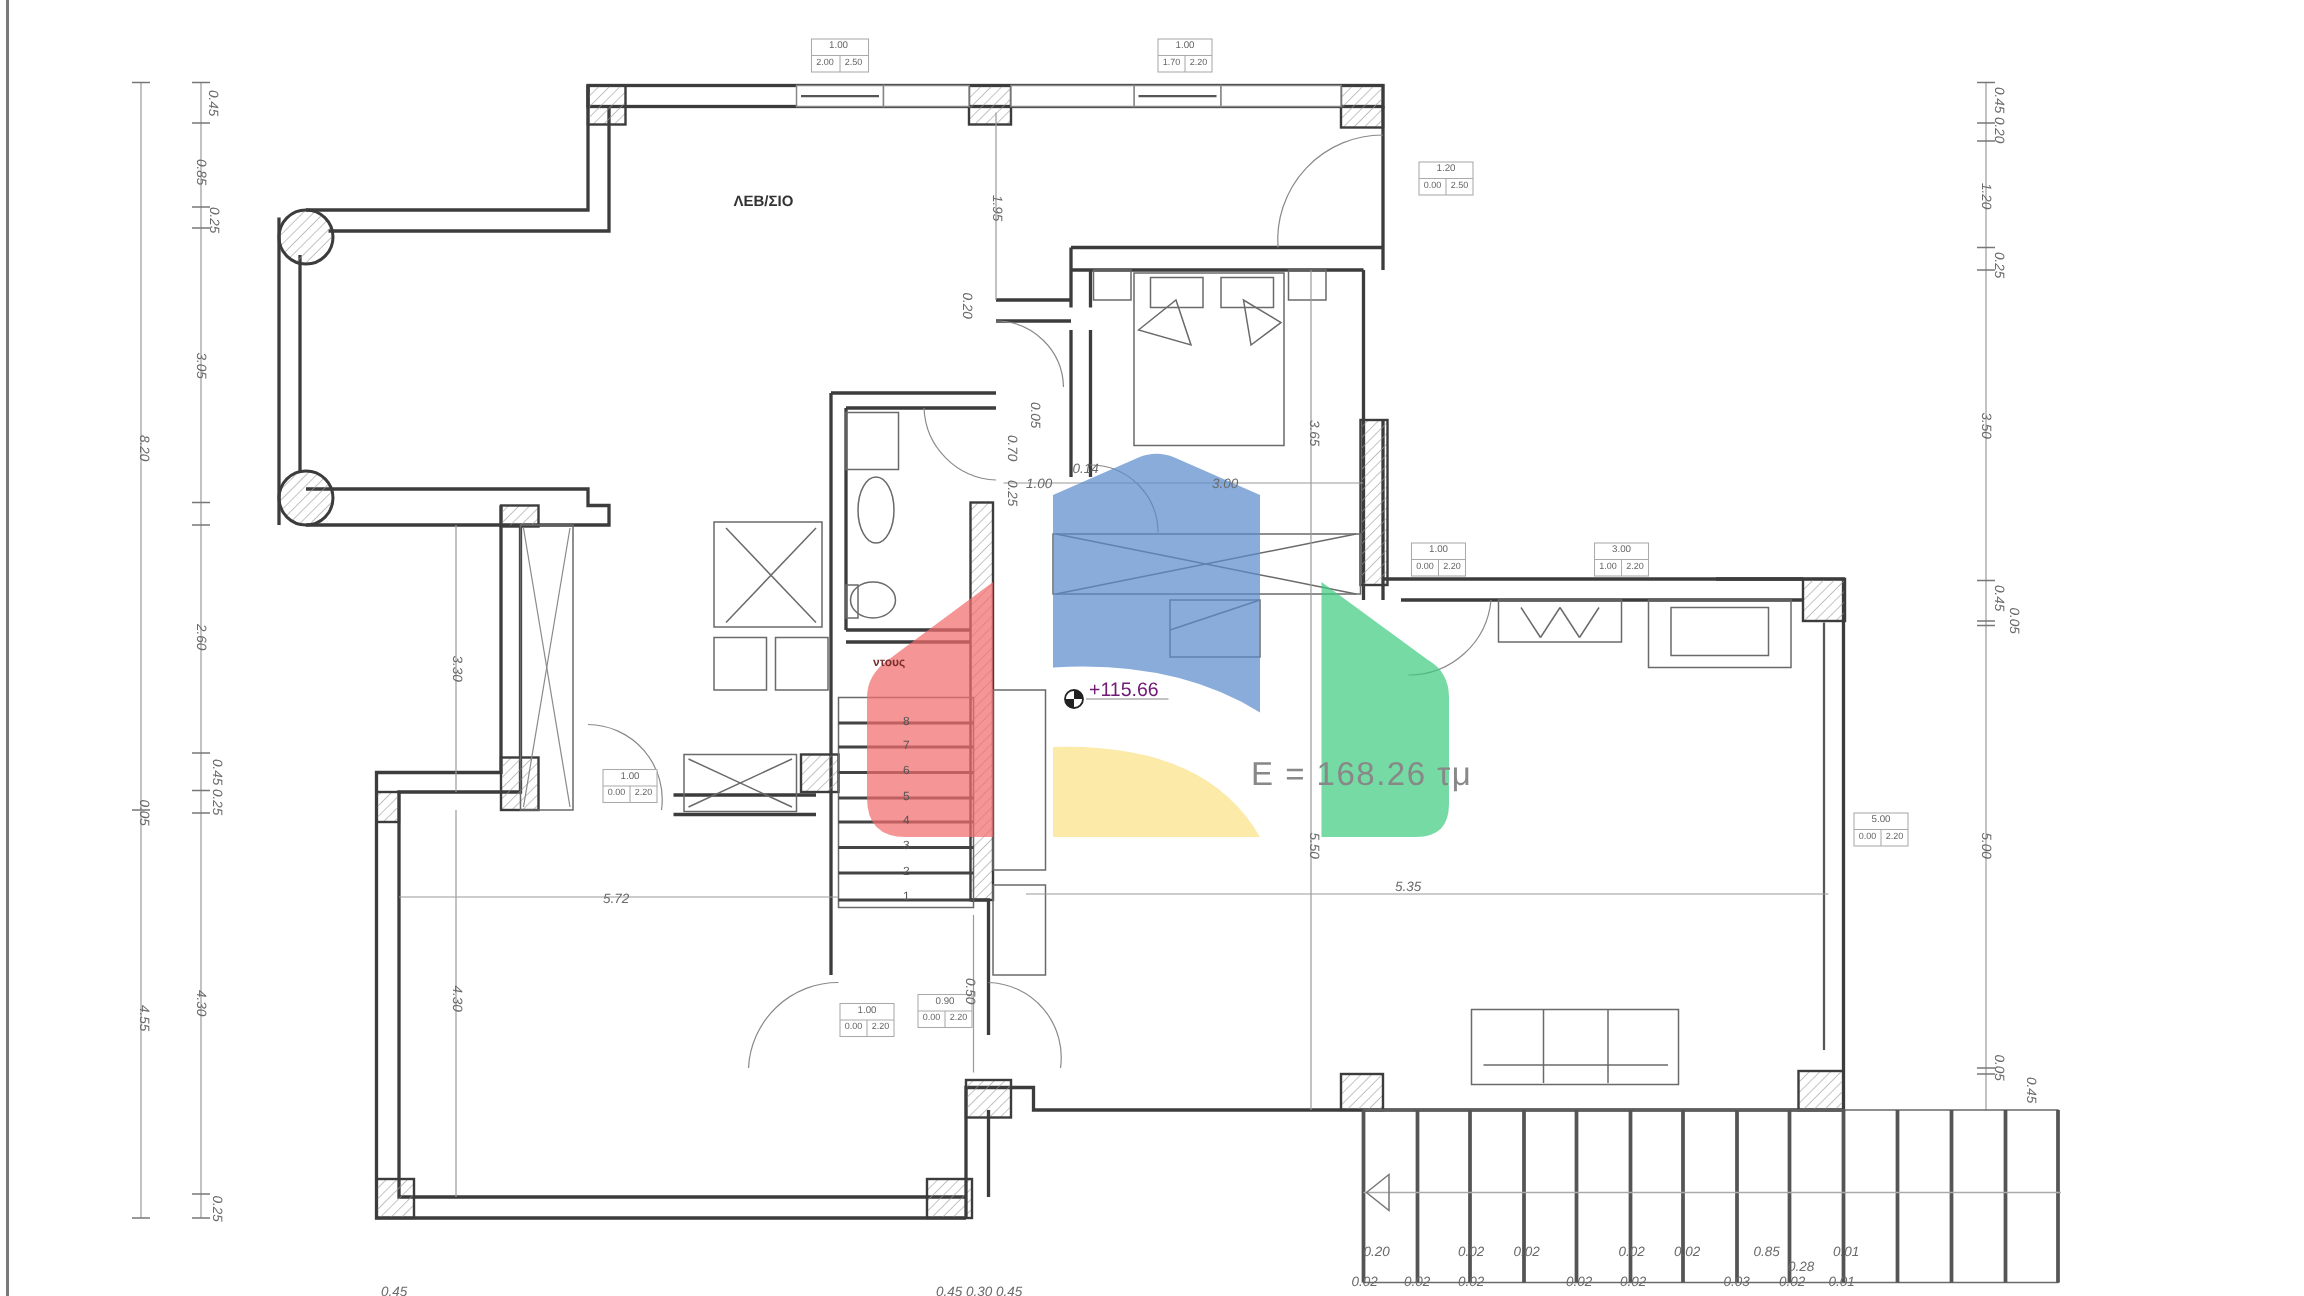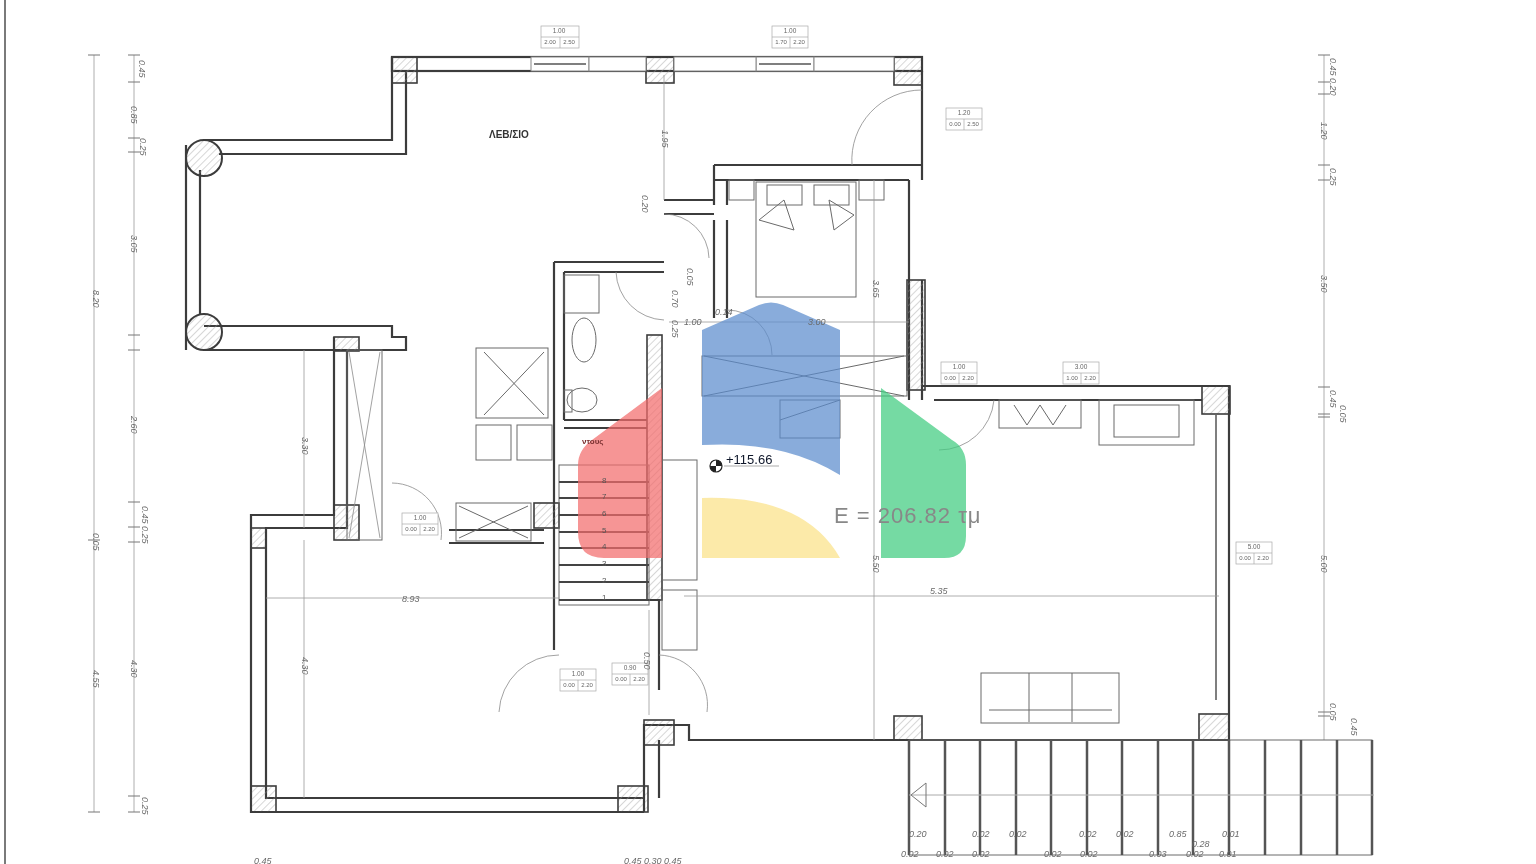--- a/index.html
+++ b/index.html
@@ -293,24 +293,24 @@
     .tagw{font-size:6.5px;color:#666;width:36px;text-align:center;}
     .tagsh{font-size:6px;color:#666;width:18px;text-align:center;}
     .stepn{font-size:8px;color:#555;}
   </style>
 
   
   <div class="t" style="left:485px;top:130px;font-size:10px;color:#333;font-weight:bold;">ΛΕΒ/ΣΙΟ</div>
   <div class="t" style="left:578px;top:438px;font-size:8px;color:#7a3030;font-weight:bold;">ντους</div>
 
   
-  <div class="t" style="left:722px;top:453px;font-size:13px;color:#0f172a;">+115.66</div>
-
-  
-  <div class="t" style="left:830px;top:505px;font-size:22px;color:#888;letter-spacing:1px;">Ε = 206.82 τμ</div>
+  <div class="t" style="left:722px;top:453px;font-size:13px;color:#701a75;">+115.66</div>
+
+  
+  <div class="t" style="left:830px;top:505px;font-size:22px;color:#888;letter-spacing:1px;">Ε = 168.26 τμ</div>
 
   
   <div class="t dimv" style="left:96px;top:290px;">8.20</div>
   <div class="t dimv" style="left:96px;top:533px;">0.05</div>
   <div class="t dimv" style="left:96px;top:670px;">4.55</div>
   
   <div class="t dimv" style="left:142px;top:60px;">0.45</div>
   <div class="t dimv" style="left:134px;top:106px;">0.85</div>
   <div class="t dimv" style="left:143px;top:138px;">0.25</div>
   <div class="t dimv" style="left:134px;top:235px;">3.05</div>
@@ -335,21 +335,21 @@
   <div class="t dimv" style="left:876px;top:280px;">3.65</div>
   <div class="t dimh" style="left:680px;top:318px;">1.00</div>
   <div class="t dimh" style="left:804px;top:318px;">3.00</div>
   <div class="t dimh" style="left:711px;top:308px;">0.14</div>
   <div class="t dimv" style="left:645px;top:195px;">0.20</div>
   <div class="t dimv" style="left:690px;top:268px;">0.05</div>
   <div class="t dimv" style="left:675px;top:290px;">0.70</div>
   <div class="t dimv" style="left:675px;top:320px;">0.25</div>
   <div class="t dimv" style="left:305px;top:437px;">3.30</div>
   <div class="t dimv" style="left:305px;top:657px;">4.30</div>
-  <div class="t dimh" style="left:398px;top:595px;">8.93</div>
+  <div class="t dimh" style="left:398px;top:595px;">5.72</div>
   <div class="t dimh" style="left:926px;top:587px;">5.35</div>
   <div class="t dimv" style="left:876px;top:555px;">5.50</div>
   <div class="t dimv" style="left:647px;top:652px;">0.50</div>
 
   
   <div>
     <div class="t tagw" style="left:537px;top:28px;">1.00</div>
     <div class="t tagsh" style="left:537px;top:39px;">2.00</div>
     <div class="t tagsh" style="left:556px;top:39px;">2.50</div>
   </div>

